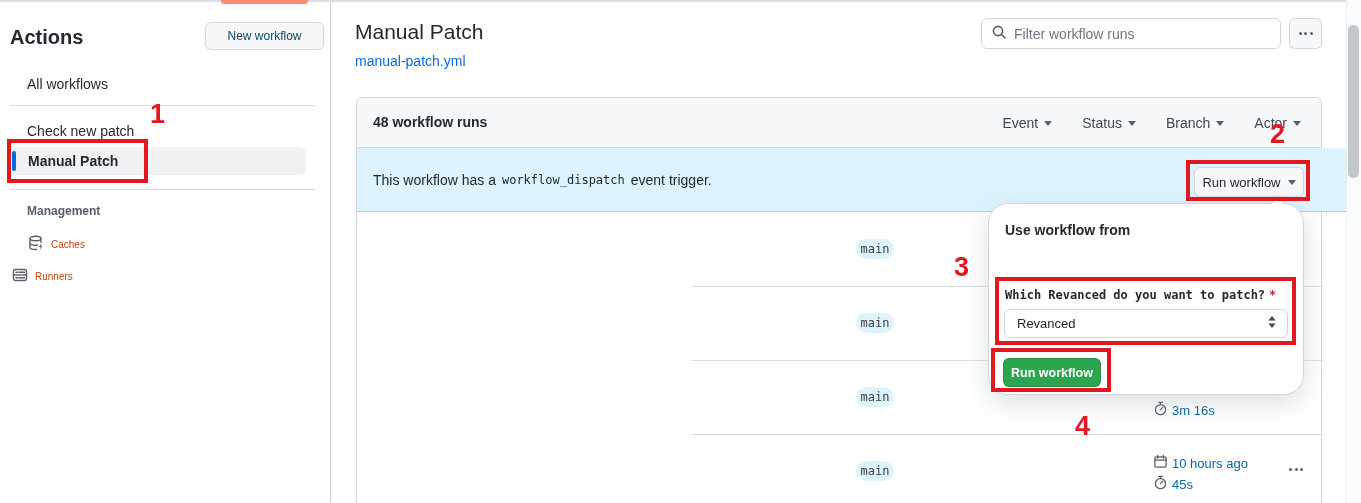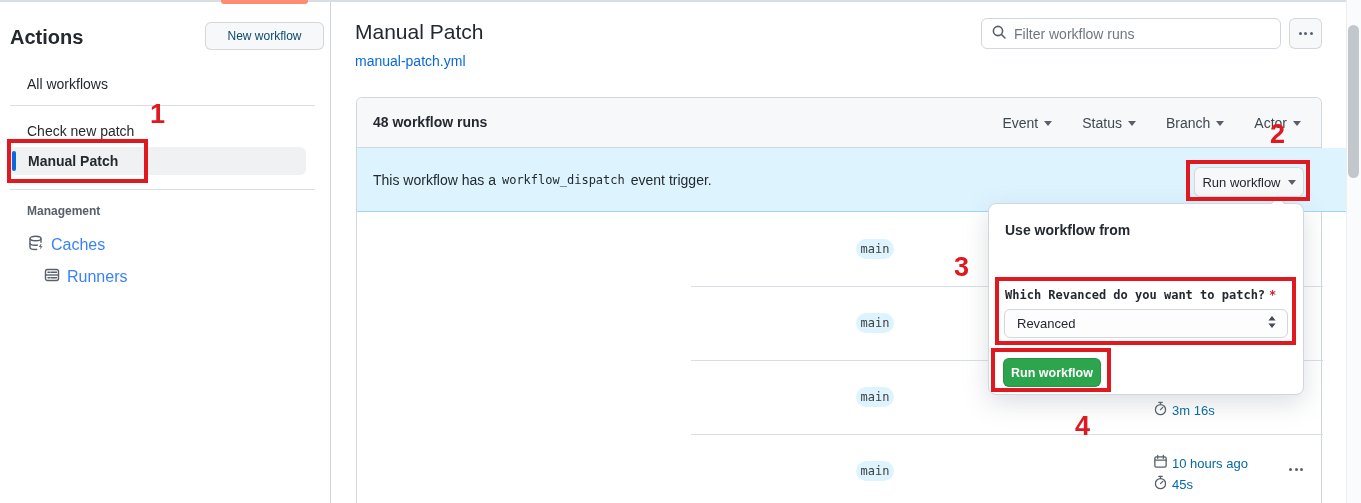--- a/index.html
+++ b/index.html
@@ -19,23 +19,23 @@
   .sb-item { font-size:14px; color:#24292f; cursor:pointer; }
   .sb-all { left:27px; top:76px; }
   .sb-divider { left:10px; width:305px; height:1px; background:#d8dee4; }
   .sb-div1 { top:105px; }
   .sb-div2 { top:189px; }
   .sb-check { left:27px; top:123px; }
   .sb-selected-bg { left:10px; top:147px; width:296px; height:28px; background:#eff1f3; border-radius:6px; cursor:pointer; }
   .sb-accent { left:12px; top:151px; width:4px; height:20px; background:#0969da; border-radius:2px; }
   .sb-manual { left:28px; top:153px; font-size:14px; font-weight:700; }
   .mgmt-label { left:27px; top:204px; font-size:12px; font-weight:700; color:#57606a; }
-  .mgmt-item { display:flex; align-items:center; gap:7px; font-size:16px; color:#3b82f6; cursor:pointer; }
+  .mgmt-item { display:flex; align-items:center; gap:7px; font-size:10px; color:#c2410c; cursor:pointer; }
   .mgmt-caches { left:28px; top:235px; }
-  .mgmt-runners { left:44px; top:267px; }
+  .mgmt-runners { left:12px; top:267px; }
   .mgmt-item svg { color:#57606a; }
 
   
   .page-title { left:355px; top:20px; font-size:21px; font-weight:400; }
   .file-link { left:355px; top:53px; font-size:14px; color:#0969da; cursor:pointer; text-decoration:none; }
   .search-box { left:981px; top:18px; width:300px; height:31px; border:1px solid #d0d7de; border-radius:6px; background:#fff; display:flex; align-items:center; padding-left:9px; gap:7px; }
   .search-box input { border:none; outline:none; font-size:14px; width:240px; font-family:"Liberation Sans", sans-serif; color:#24292f; background:transparent; }
   .search-box input::placeholder { color:#6e7781; }
   .top-kebab { left:1289px; top:18px; width:33px; height:31px; background:#f6f8fa; border:1px solid rgba(27,31,36,0.15); border-radius:6px; display:flex; align-items:center; justify-content:center; gap:2.5px; cursor:pointer; }
   .dot { width:3px; height:3px; border-radius:50%; background:#57606a; }
@@ -53,21 +53,21 @@
   .code { font-family:"DejaVu Sans Mono", monospace; font-size:12px; }
   .run-workflow-btn { left:837px; top:19px; width:110px; height:30px; background:#f6f8fa; border:1px solid rgba(27,31,36,0.15); border-radius:6px; display:flex; align-items:center; justify-content:center; gap:7px; font-size:13px; color:#24292f; cursor:pointer; }
 
   .row-divider { width:632px; height:1px; background:#d8dee4; left:334px; }
   .branch-badge { left:499px; width:38px; height:20px; background:#ddf4ff; border-radius:2em; color:#404040; font-family:"DejaVu Sans Mono", monospace; font-size:12px; display:flex; align-items:center; justify-content:center; cursor:pointer; }
   .meta { display:flex; align-items:center; gap:4px; font-size:13px; color:#0369a1; }
   .meta svg { color:#57606a; flex:none; }
   .row-kebab { left:924px; top:360px; width:30px; height:22px; display:flex; align-items:center; justify-content:center; gap:2.5px; cursor:pointer; }
 
   
-  .popup { left:988px; top:203px; width:316px; height:192px; background:#fff; border:1px solid #d0d7de; border-radius:8px; box-shadow:0 8px 24px rgba(140,149,159,0.3); z-index:10; }
+  .popup { left:988px; top:203px; width:316px; height:192px; background:#fff; border:1px solid #d0d7de; border-radius:20px; box-shadow:0 8px 24px rgba(140,149,159,0.3); z-index:10; }
   .popup-caret-outer { left:281px; top:-9px; width:0; height:0; border-left:8px solid transparent; border-right:8px solid transparent; border-bottom:9px solid #d0d7de; }
   .popup-caret-inner { left:282px; top:-7px; width:0; height:0; border-left:7px solid transparent; border-right:7px solid transparent; border-bottom:8px solid #fff; }
   .popup-heading { left:16px; top:18px; font-size:14px; font-weight:700; }
   .branch-btn { left:15px; top:43px; width:104px; height:27px; background:#f6f8fa; border:1px solid rgba(27,31,36,0.15); border-radius:6px; display:flex; align-items:center; justify-content:center; gap:7px; font-size:12px; color:#24292f; cursor:pointer; }
   .input-label { left:16px; top:84px; font-family:"DejaVu Sans Mono", monospace; font-size:12px; font-weight:700; color:#24292f; }
   .required { color:#cf222e; margin-left:4px; }
   .select { left:15px; top:105px; width:284px; height:29px; background:#fdfdfe; border:1px solid #d0d7de; border-radius:6px; display:flex; align-items:center; justify-content:space-between; padding:0 10px 0 12px; font-size:13px; color:#24292f; cursor:pointer; }
   .green-btn { left:14px; top:154px; width:98px; height:29px; background:#2da44e; border:1px solid rgba(27,31,36,0.15); border-radius:6px; color:#fff; font-size:12.5px; font-weight:700; display:flex; align-items:center; justify-content:center; cursor:pointer; }
 
   

